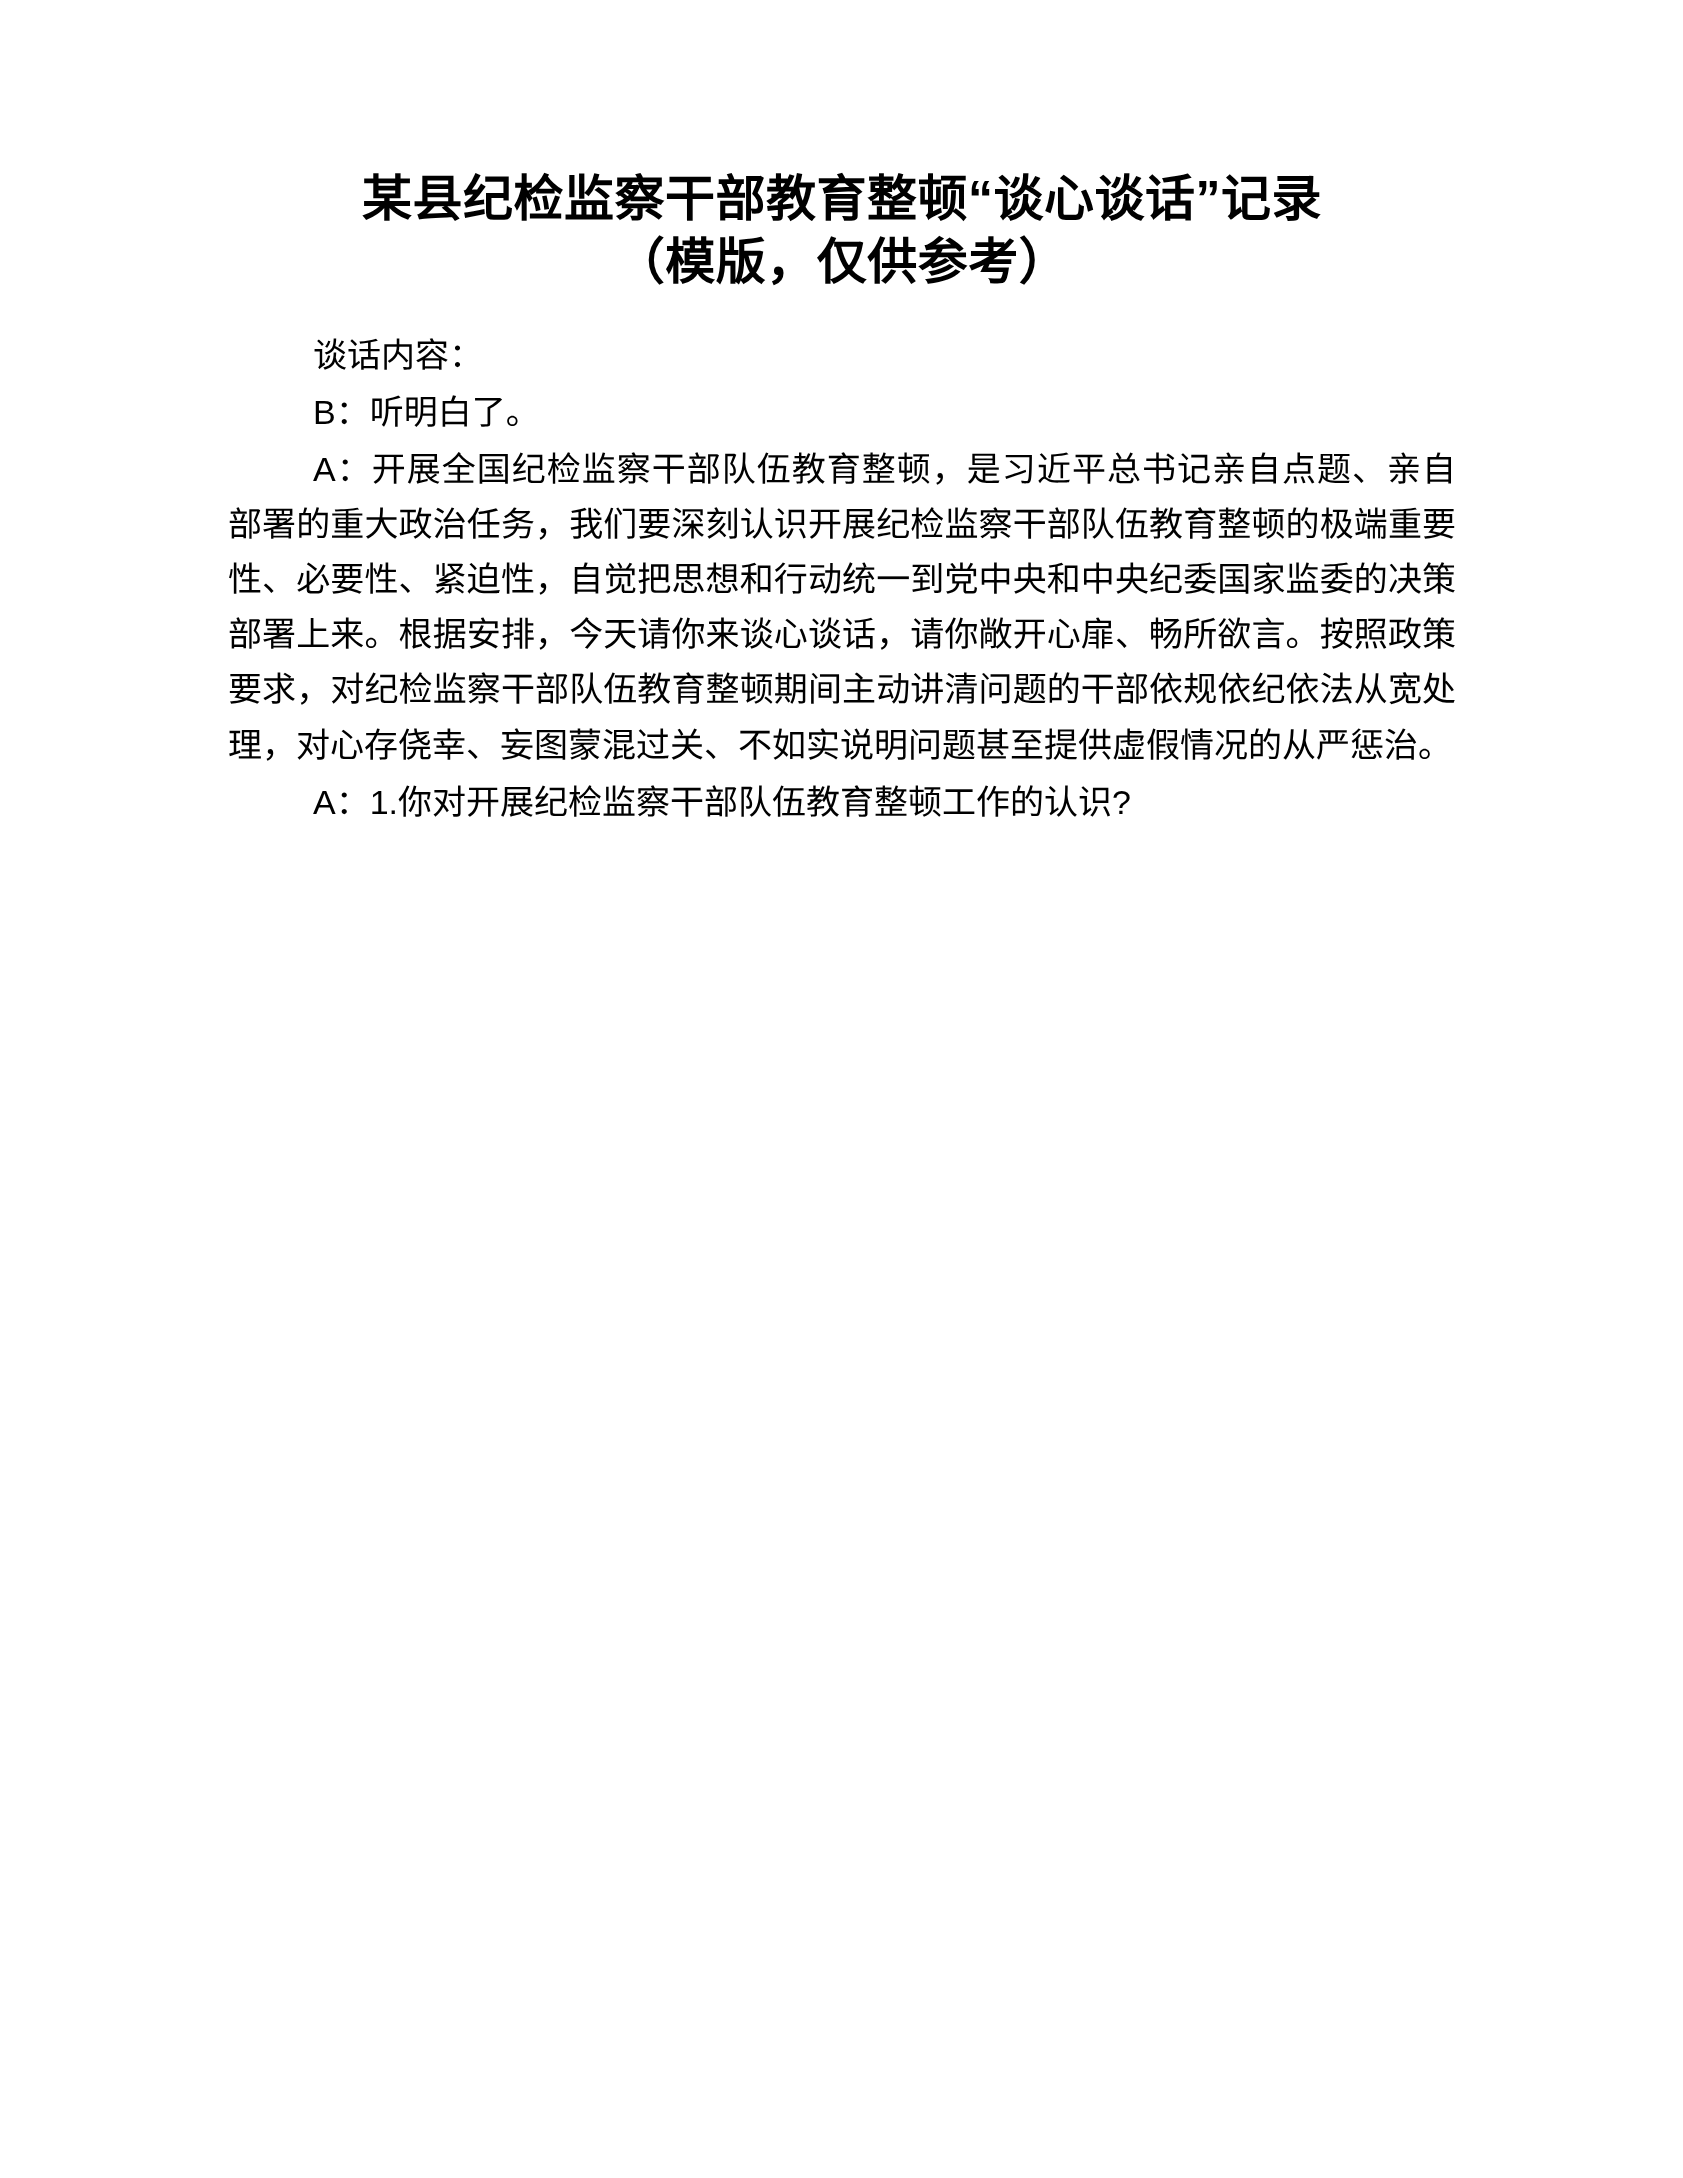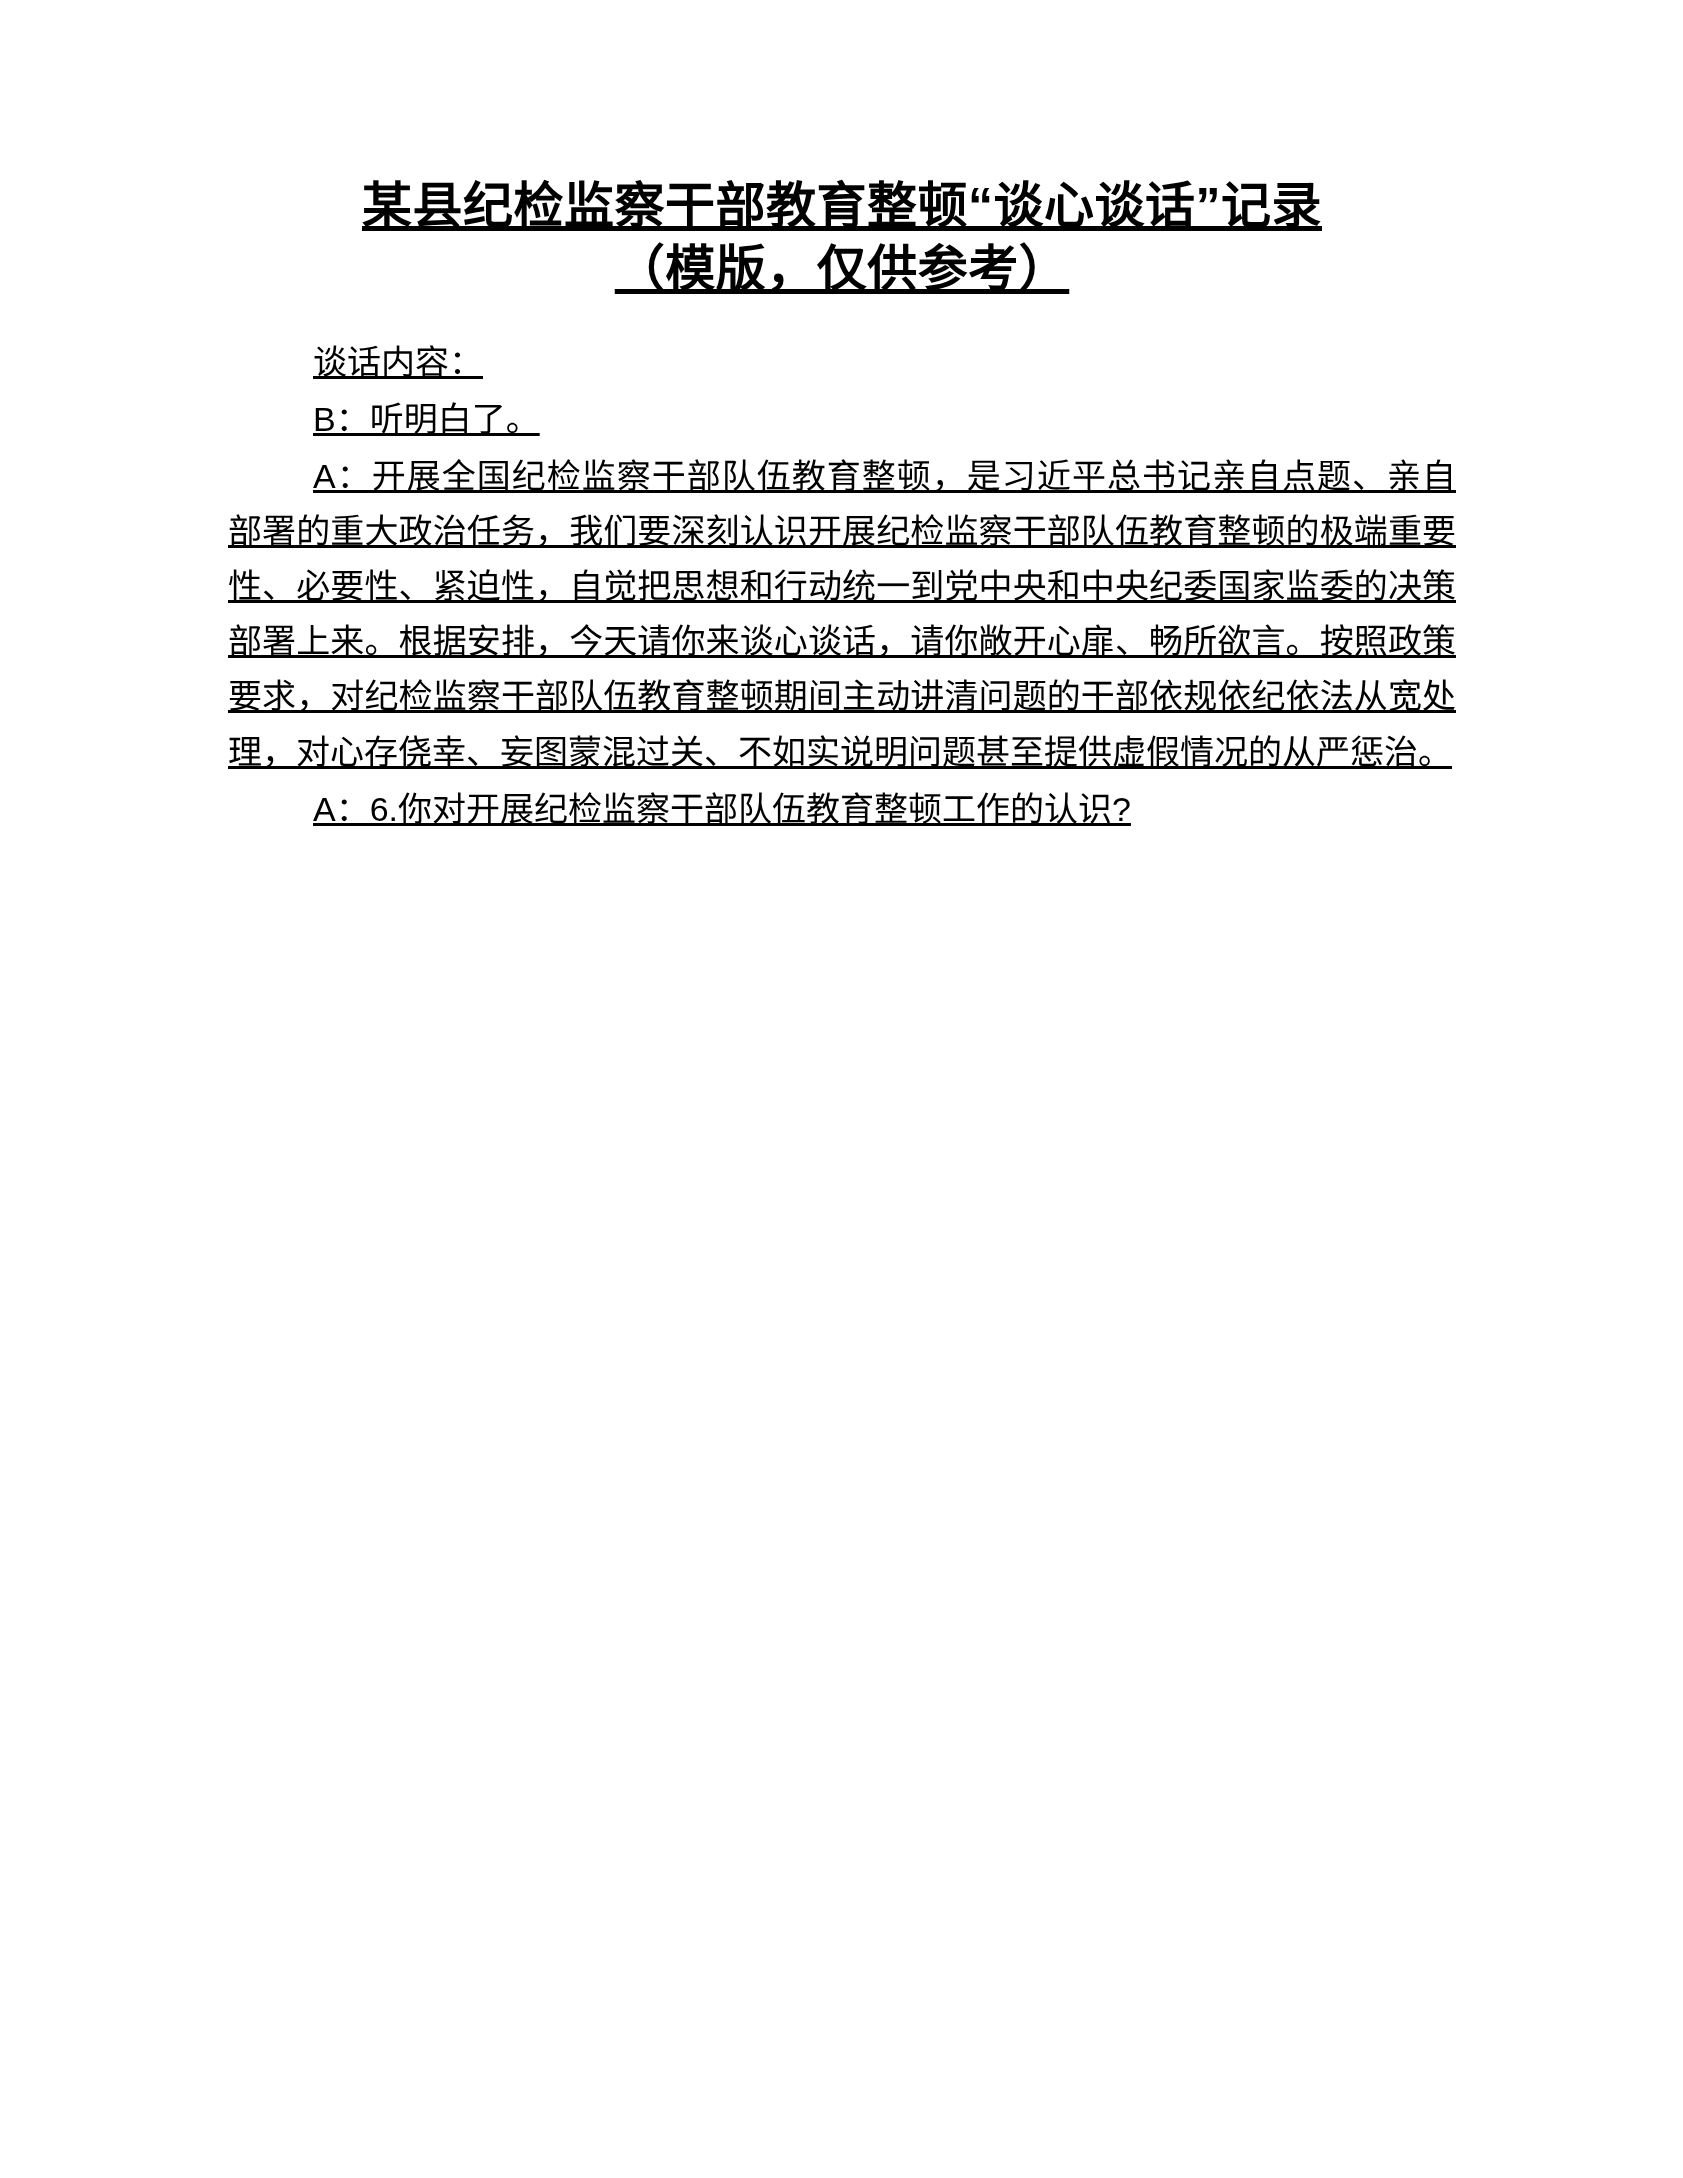--- a/index.html
+++ b/index.html
@@ -20,23 +20,22 @@
     width: 1683px;
     height: 2178px;
     background: #ffffff;
     box-sizing: border-box;
     padding: 0;
     overflow: hidden;
   }
   .content {
     position: absolute;
     left: 228px;
-    top: 175px;
+    top: 168px;
     width: 1228px;
-    text-decoration: underline;
   }
 
   
   .doc-title {
     font-weight: bold;
     font-size: 50px;
     line-height: 1.26;
     text-align: center;
     letter-spacing: 0.5px;
     margin: 0 0 4px 0;
@@ -80,19 +79,19 @@
     </h1>
 
     <div class="body-block">
 
       <p class="para">谈话内容：</p>
 
       <p class="para">B：听明白了。</p>
 
       <p class="para">A：开展全国纪检监察干部队伍教育整顿，是习近平总书记亲自点题、亲自部署的重大政治任务，我们要深刻认识开展纪检监察干部队伍教育整顿的极端重要性、必要性、紧迫性，自觉把思想和行动统一到党中央和中央纪委国家监委的决策部署上来。根据安排，今天请你来谈心谈话，请你敞开心扉、畅所欲言。按照政策要求，对纪检监察干部队伍教育整顿期间主动讲清问题的干部依规依纪依法从宽处理，对心存侥幸、妄图蒙混过关、不如实说明问题甚至提供虚假情况的从严惩治。</p>
 
-      <p class="para">A：6.你对开展纪检监察干部队伍教育整顿工作的认识?</p>
+      <p class="para">A：1.你对开展纪检监察干部队伍教育整顿工作的认识?</p>
 
 
     </div>
   </div>
 </div>
 
 
 </body></html>

